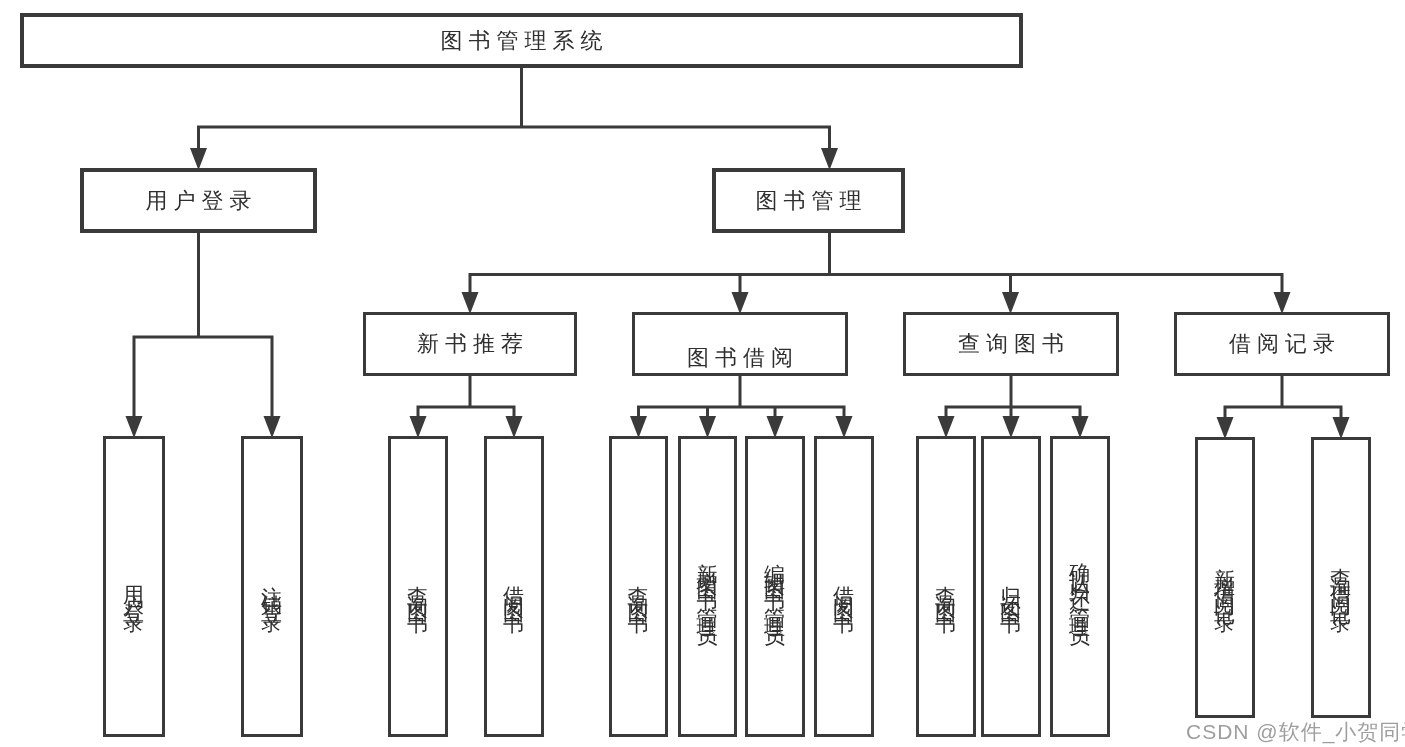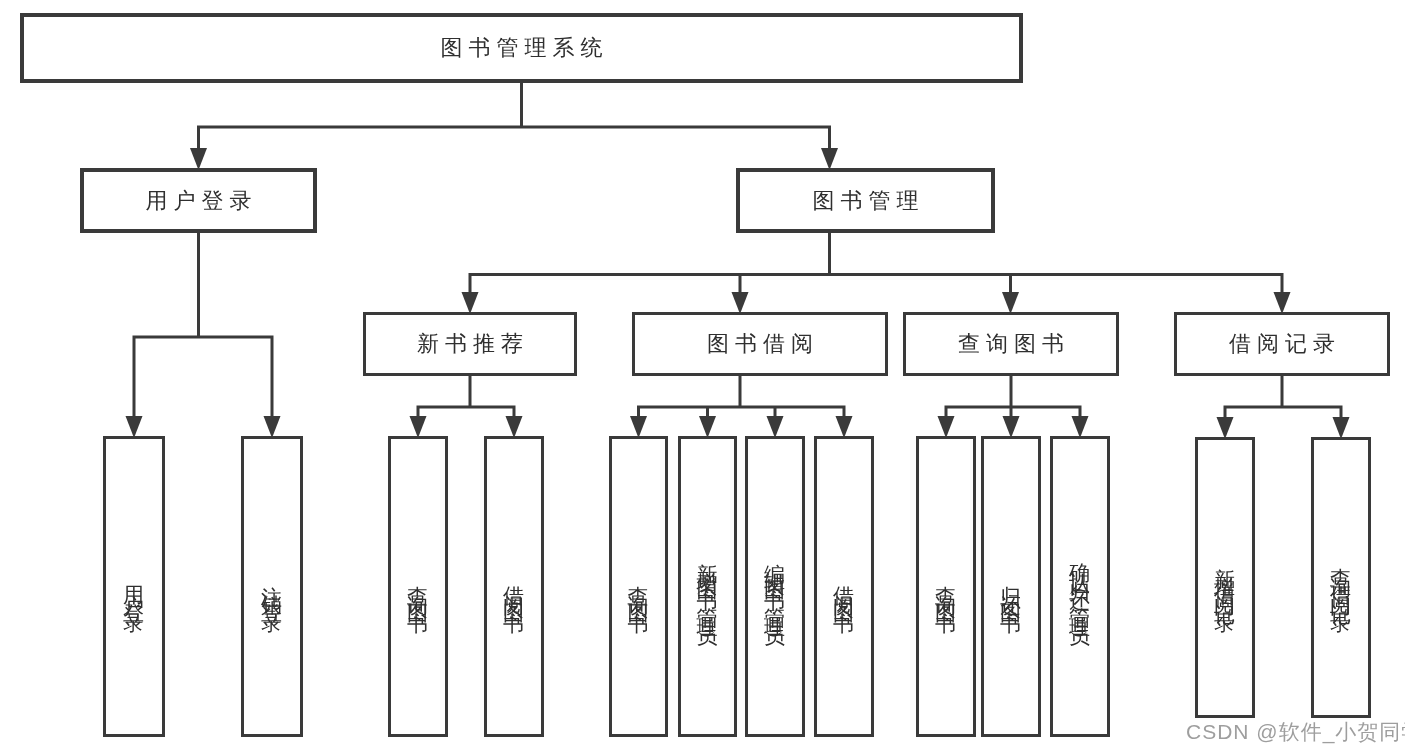--- a/index.html
+++ b/index.html
@@ -93,35 +93,35 @@
       <polygon points="766.5,416 783.5,416 775,438"></polygon>
       <polygon points="835.5,416 852.5,416 844,438"></polygon>
       <polygon points="937.5,416 954.5,416 946,438"></polygon>
       <polygon points="1002.5,416 1019.5,416 1011,438"></polygon>
       <polygon points="1071.5,416 1088.5,416 1080,438"></polygon>
       <polygon points="1216.5,417 1233.5,417 1225,439"></polygon>
       <polygon points="1332.5,417 1349.5,417 1341,439"></polygon>
     </g>
   </svg>
 
-  <div class="node thick" style="left:20px;top:13px;width:1003px;height:70px;">
+  <div class="node thick" style="left:20px;top:13px;width:1003px;height:55px;">
     <span class="lbl">图书管理系统</span>
   </div>
 
   <div class="node thick" style="left:80px;top:168px;width:237px;height:65px;">
     <span class="lbl">用户登录</span>
   </div>
-  <div class="node thick" style="left:712px;top:168px;width:259px;height:65px;margin-left:24px;">
+  <div class="node thick" style="left:712px;top:168px;width:193px;height:65px;">
     <span class="lbl">图书管理</span>
   </div>
 
   <div class="node" style="left:363px;top:312px;width:214px;height:64px;">
     <span class="lbl">新书推荐</span>
   </div>
-  <div class="node" style="left:632px;top:312px;width:256px;height:64px;">
+  <div class="node" style="left:632px;top:312px;width:216px;height:64px;align-items:flex-end;">
     <span class="lbl">图书借阅</span>
   </div>
   <div class="node" style="left:903px;top:312px;width:216px;height:64px;">
     <span class="lbl">查询图书</span>
   </div>
   <div class="node" style="left:1174px;top:312px;width:216px;height:64px;">
     <span class="lbl">借阅记录</span>
   </div>
 
   <div class="node v" style="left:103px;top:436px;width:62px;height:301px;">

